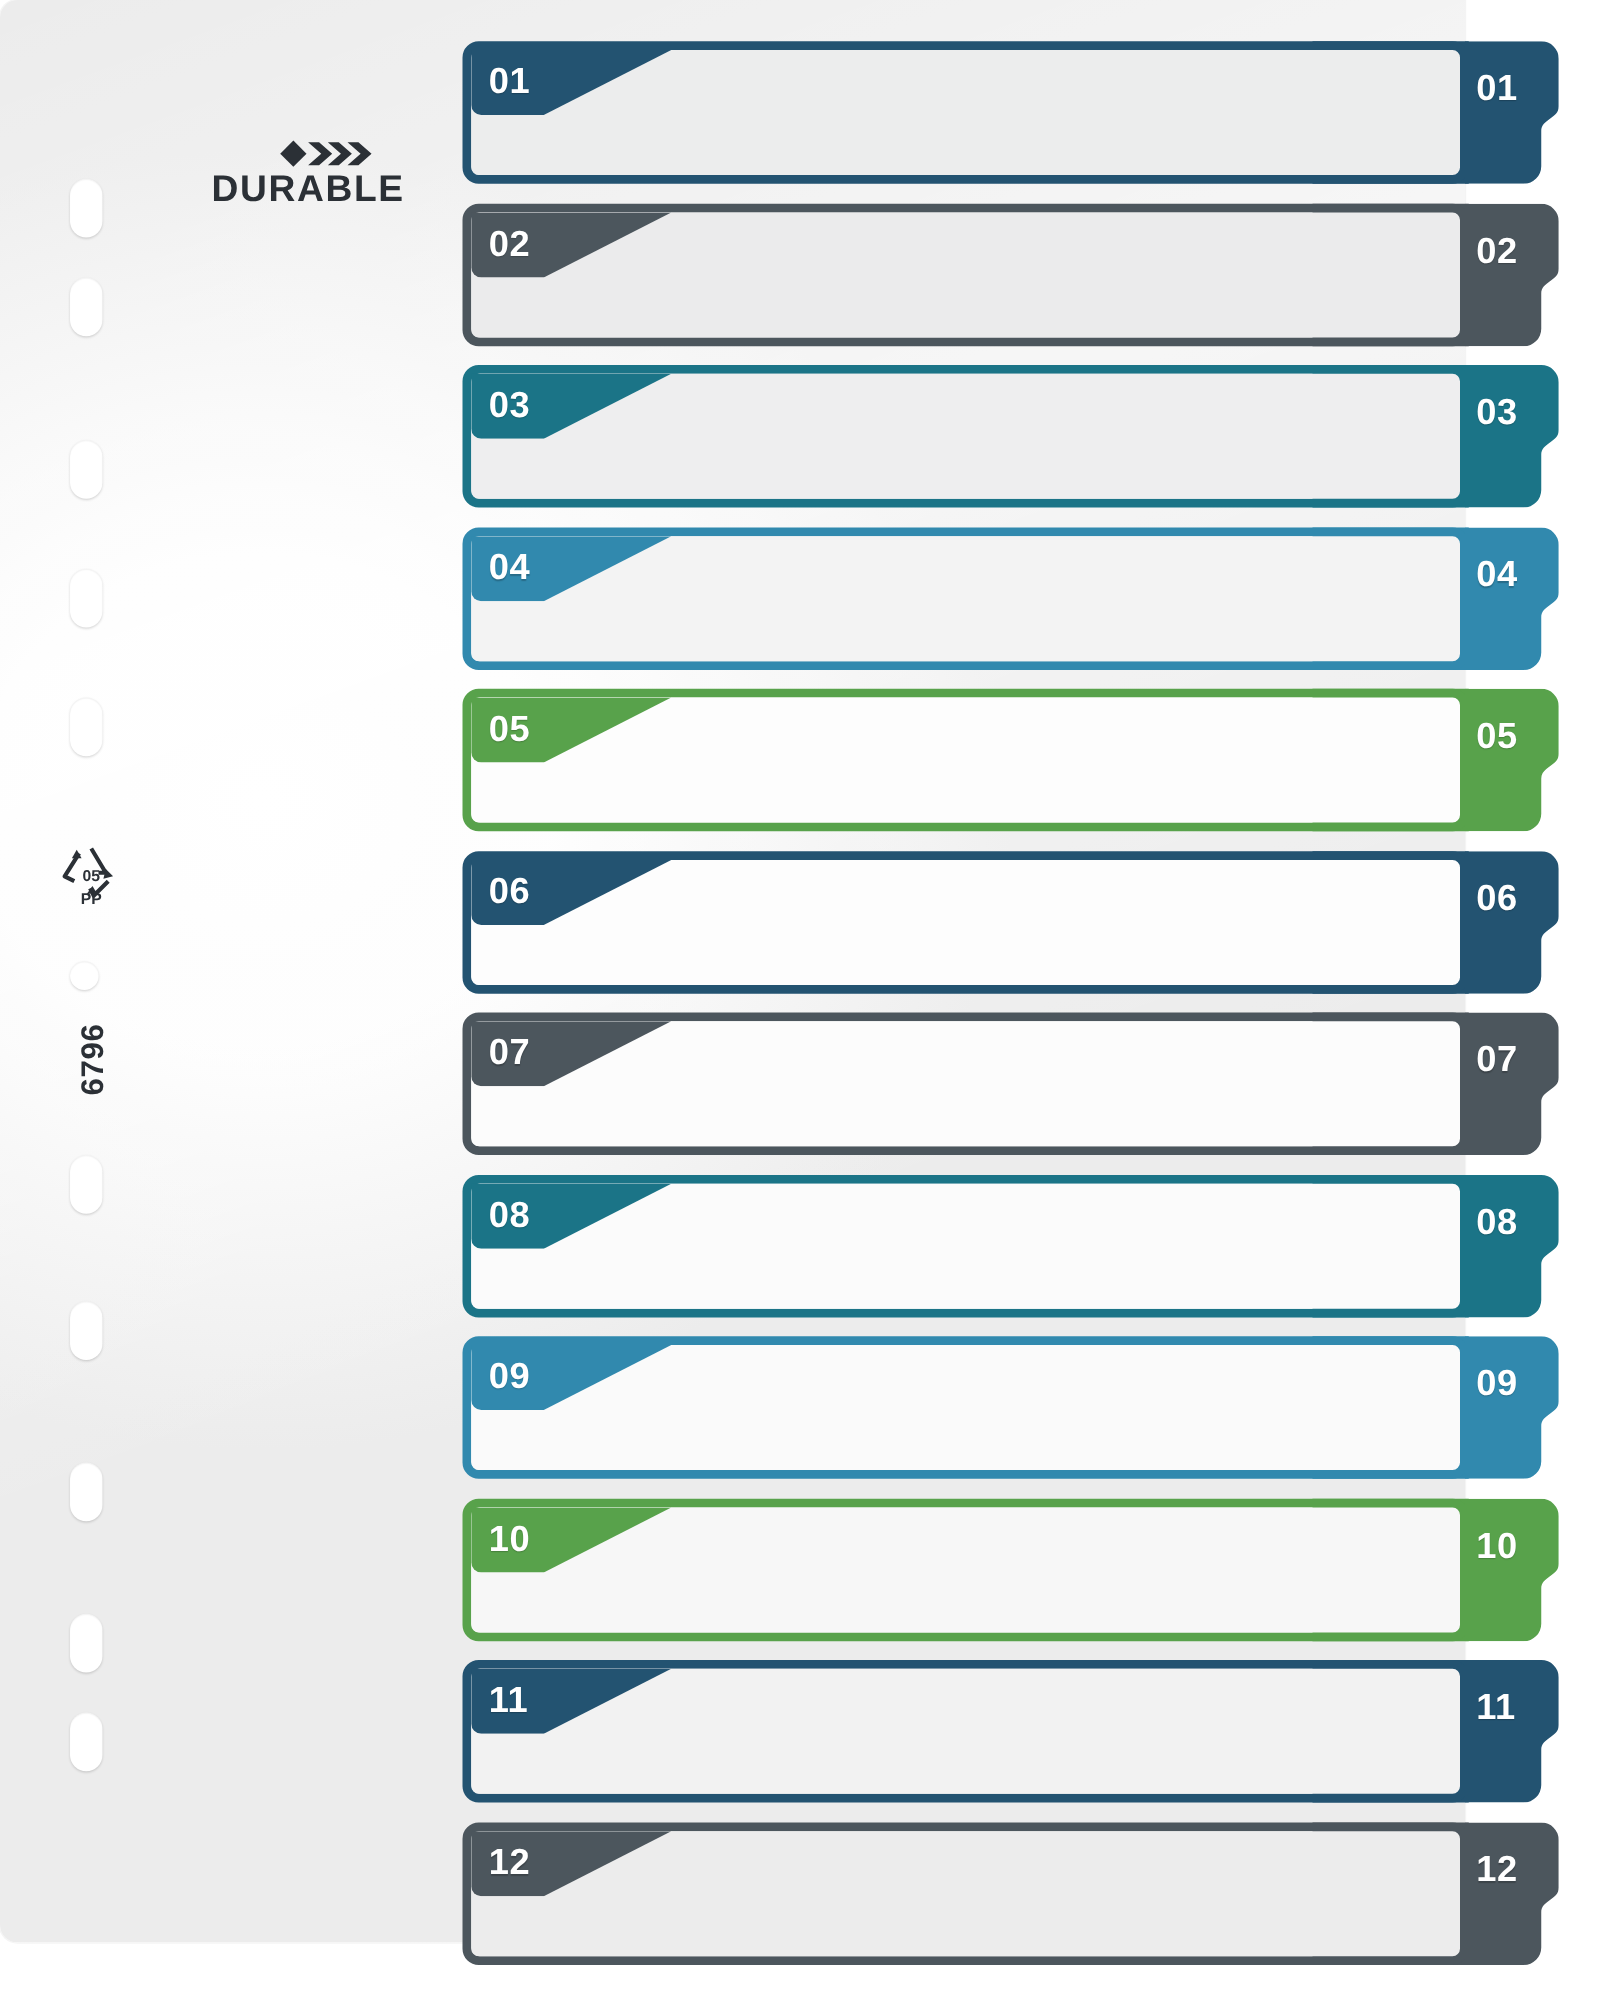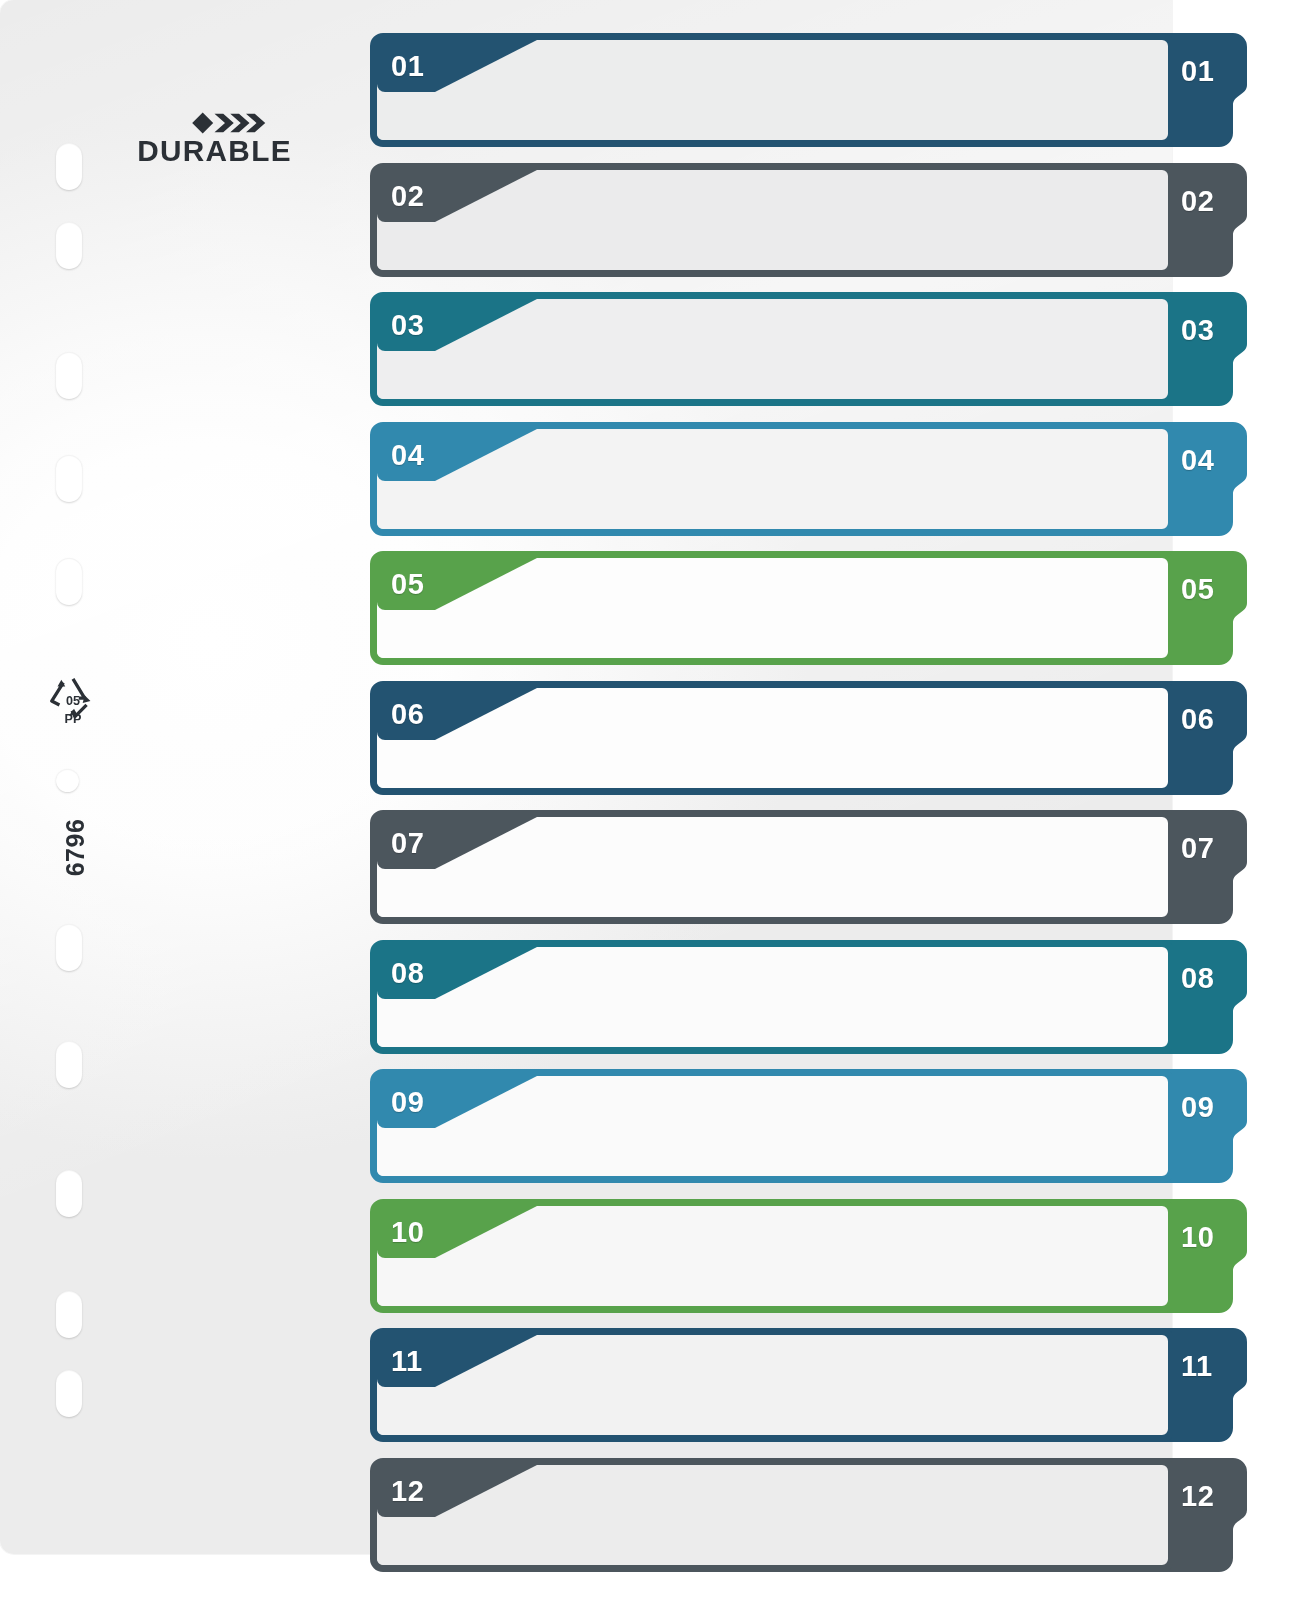--- a/index.html
+++ b/index.html
@@ -23,21 +23,21 @@
     box-shadow:0 0 0 1px rgba(0,0,0,.045);
   }
   #sheet-sheen{
     position:absolute;left:0;top:0;width:100%;height:100%;
     border-radius:14px 0 0 14px;
     background:linear-gradient(160deg, rgba(255,255,255,0) 0%, rgba(255,255,255,.55) 30%, rgba(255,255,255,0) 62%);
     pointer-events:none;
   }
 
   
-  #logo{ position:absolute; left:127px; top:112px; width:175px;text-align:center; }
+  #logo{ position:absolute; left:159px; top:112px; width:175px;text-align:center; }
   #logo svg{ display:block; width:100%; }
 
   
   #recycle{ position:absolute; left:42px; top:672px; width:62px; }
   #recycle svg{display:block;width:100%;}
 
   
   #artno{
     position:absolute; left:40px; top:833px;
     width:70px; text-align:center;

